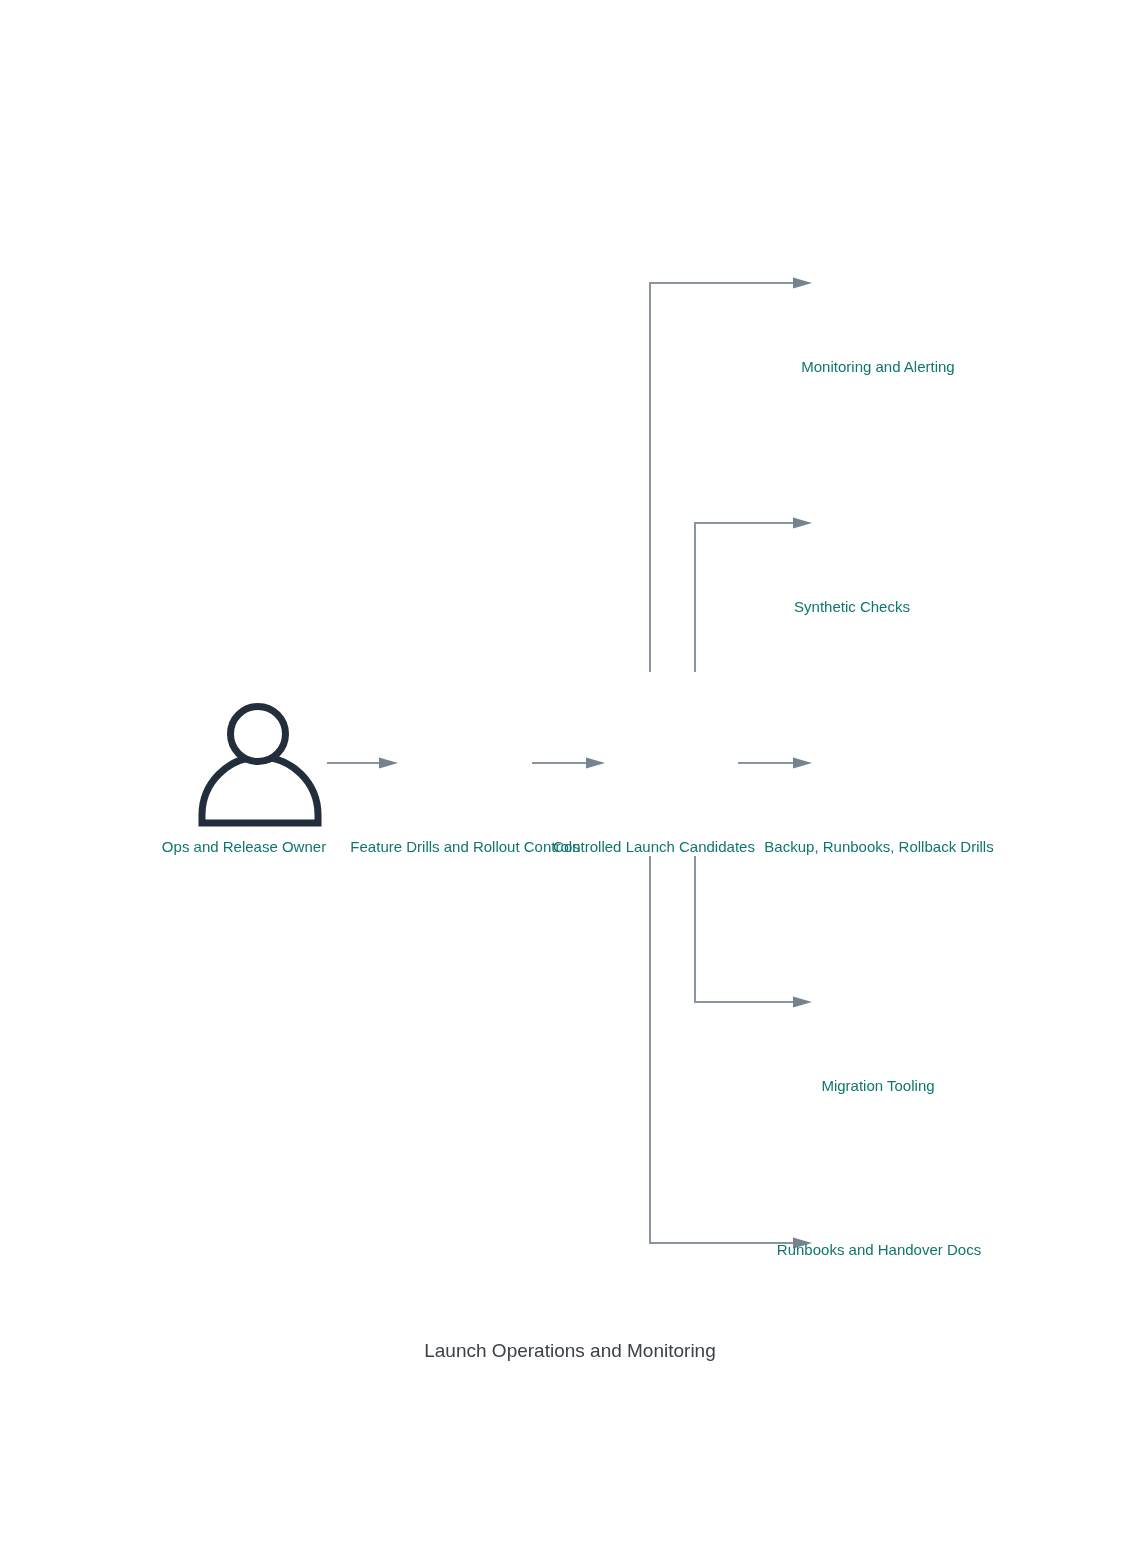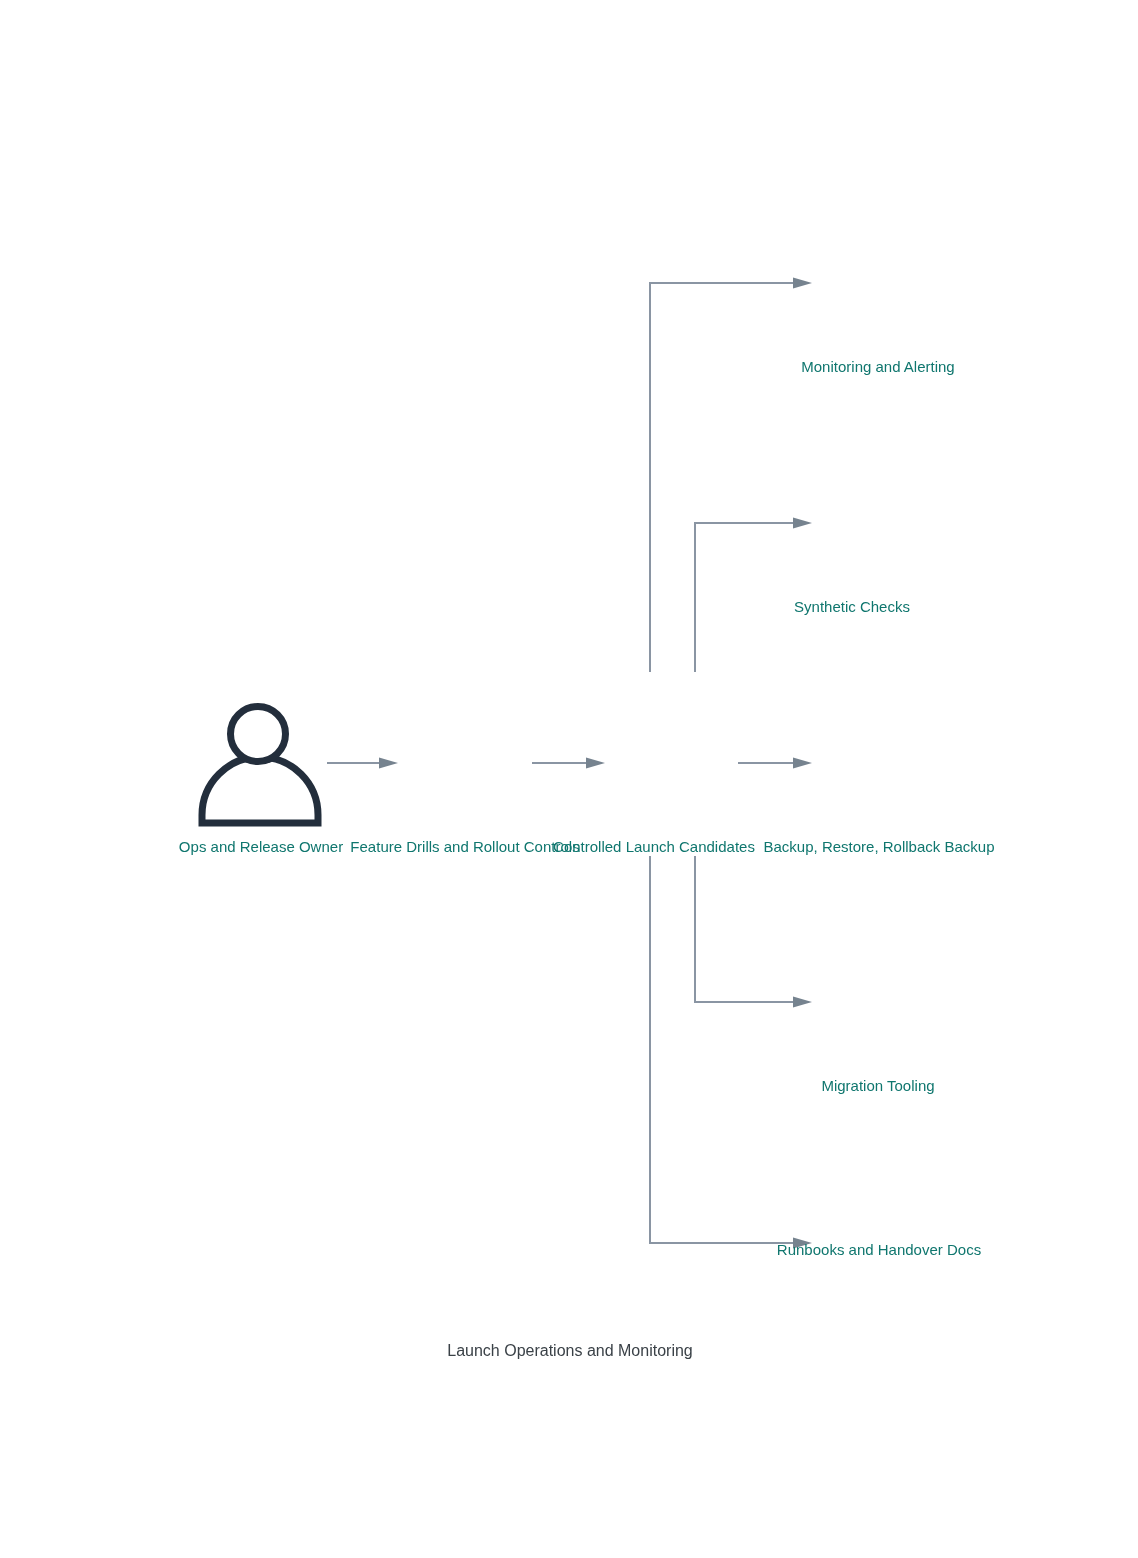--- a/index.html
+++ b/index.html
@@ -41,21 +41,21 @@
     transform: translate(-50%, -50%);
     white-space: nowrap;
     font-size: 15px;
     color: #0f766e;
     line-height: 1.2;
   }
   .diagram-title {
     position: absolute;
     transform: translate(-50%, -50%);
     white-space: nowrap;
-    font-size: 16px;
+    font-size: 19px;
     color: #3a4147;
     line-height: 1.2;
   }
 </style>
 </head>
 <body>
 
 <div class="canvas">
 
   <svg class="edges" width="1138" height="1558" viewBox="0 0 1138 1558">
@@ -96,27 +96,27 @@
     </g>
   </svg>
 
   <div class="actor">
     <svg width="124" height="126" viewBox="0 0 124 126">
       <path d="M 4 122 L 4 114 C 4 82 30 56 62 56 C 94 56 120 82 120 114 L 120 122 Z" fill="#ffffff" stroke="#232e3c" stroke-width="7" stroke-miterlimit="10"></path>
       <circle cx="60" cy="33" r="27.5" fill="#ffffff" stroke="#232e3c" stroke-width="7"></circle>
     </svg>
   </div>
 
-  <div class="node-label" style="left:261px; top:847px;text-align:right;">Ops and Release Owner</div>
+  <div class="node-label" style="left:244px; top:847px;text-align:right;">Ops and Release Owner</div>
 
   <div class="node-label" style="left:465px; top:847px;">Feature Drills and Rollout Controls</div>
 
   <div class="node-label" style="left:636px; top:847px;margin-left:18px;">Controlled Launch Candidates</div>
 
-  <div class="node-label" style="left:879px; top:847px;">Backup, Restore, Rollback Backup</div>
+  <div class="node-label" style="left:879px; top:847px;">Backup, Runbooks, Rollback Drills</div>
 
   <div class="node-label" style="left:878px; top:367px;">Monitoring and Alerting</div>
 
   <div class="node-label" style="left:852px; top:607px;">Synthetic Checks</div>
 
   <div class="node-label" style="left:878px; top:1086px;">Migration Tooling</div>
 
   <div class="node-label" style="left:879px; top:1250px;">Runbooks and Handover Docs</div>
 
   <div class="diagram-title" style="left:570px; top:1351px;">Launch Operations and Monitoring</div>

